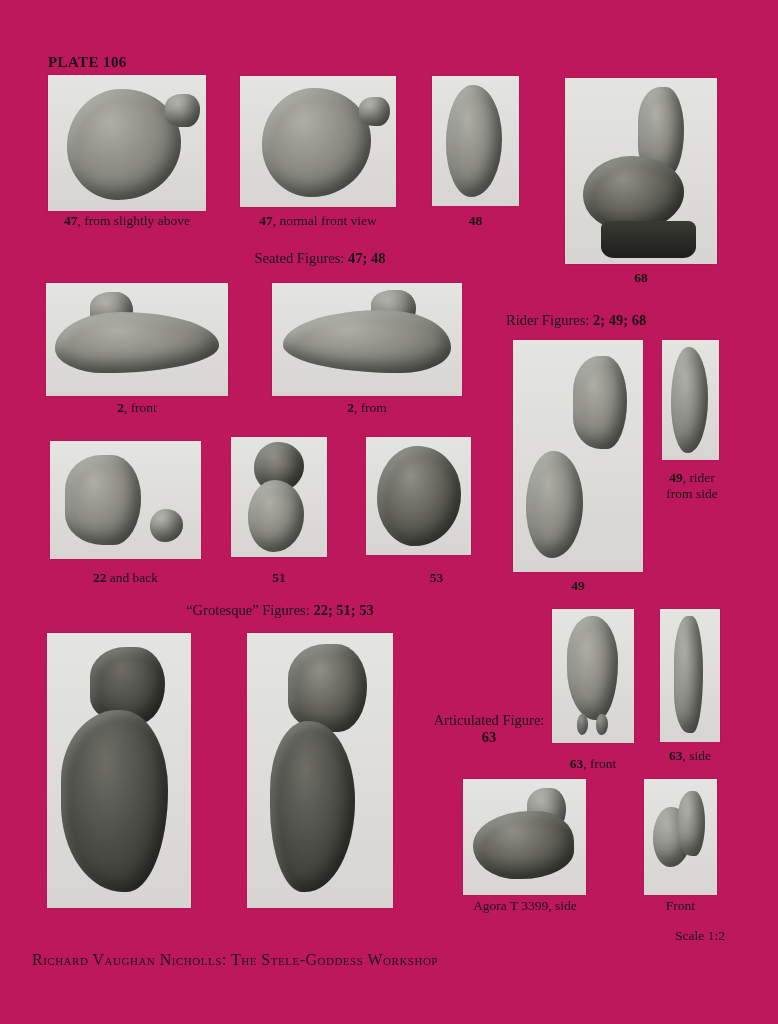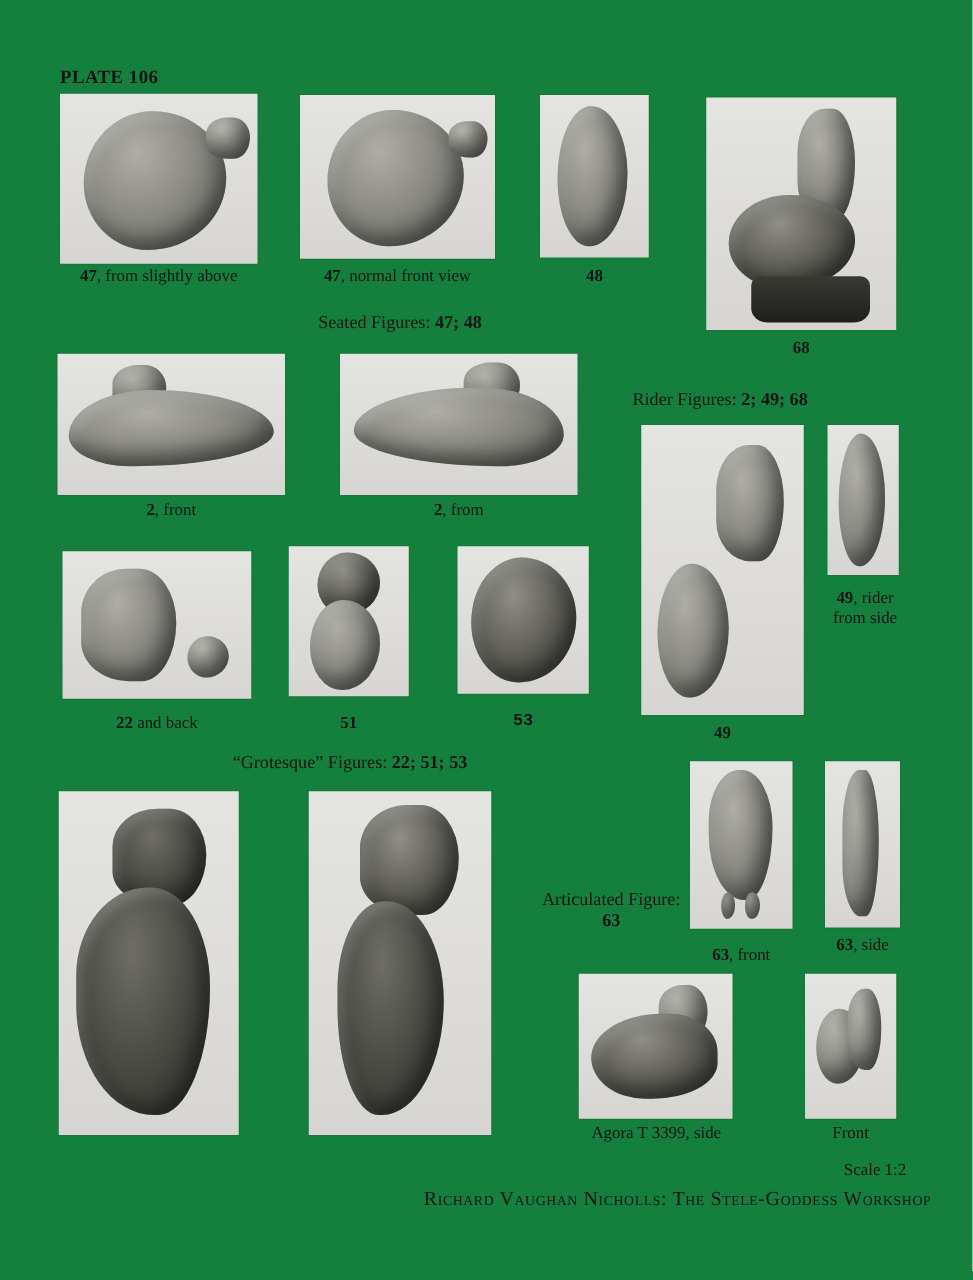--- a/index.html
+++ b/index.html
@@ -1,17 +1,17 @@
 <!DOCTYPE html>
 <html><head>
 <meta charset="utf-8">
 <style>
   html,body{margin:0;padding:0;background:#ffffff;}
   .page{
-    position:relative;width:778px;height:1024px;background:#15803d;
+    position:relative;width:778px;height:1024px;background:#be185d;
     font-family:"Liberation Serif","DejaVu Serif",serif;color:#141414;
     overflow:hidden;
   }
   .plate-title{
     position:absolute;font-weight:bold;font-size:15px;letter-spacing:.4px;
   }
   .photo{
     position:absolute;
     background:linear-gradient(180deg,#e4e4e0 0%,#dddcd8 55%,#d6d5d1 100%);
     box-shadow:0 0 0 1px rgba(0,0,0,0.06);
@@ -38,22 +38,22 @@
     position:absolute;text-align:center;font-size:13.5px;line-height:16px;
     white-space:nowrap;
   }
   .cap b{font-weight:bold;margin-top:28px;}
   .slabel{
     position:absolute;text-align:center;font-size:14.5px;line-height:17px;
     white-space:nowrap;
   }
   .slabel b{font-weight:bold;}
   .footer{
-    position:absolute;left:0;width:745px;text-align:right;
-    font-variant:small-caps;font-size:16px;letter-spacing:.5px;
+    position:absolute;left:0;width:745px;text-align:left;
+    font-variant:small-caps;font-size:16px;letter-spacing:.5px;padding-left:32px;
   }
   .scale-note{position:absolute;text-align:center;font-size:13.5px;}
 </style>
 </head>
 <body>
 
 <div class="page">
 
   <div class="plate-title" style="left:48px;top:54px;">PLATE 106</div>
 
@@ -132,21 +132,21 @@
   </div>
   <div class="photo" style="left:366px;top:437px;width:105px;height:118px;">
     <div class="fig dark" style="left:10%;top:8%;width:80%;height:84%;"></div>
   </div>
   <div class="cap" style="left:50px;top:570px;width:151px;">
     <b>22</b><span> and back</span>
   </div>
   <div class="cap" style="left:231px;top:570px;width:96px;">
     <b>51</b><span></span>
   </div>
-  <div class="cap" style="left:366px;top:570px;width:105px;font-family:Liberation Mono, monospace;">
+  <div class="cap" style="left:384px;top:570px;width:105px;">
     <b>53</b><span></span>
   </div>
   <div class="cap" style="left:513px;top:578px;width:130px;">
     <b>49</b><span></span>
   </div>
 
   <div class="slabel" style="left:160px;top:602px;width:240px;">
     <span>“Grotesque” Figures: </span><b>22; 51; 53</b>
   </div>
 

